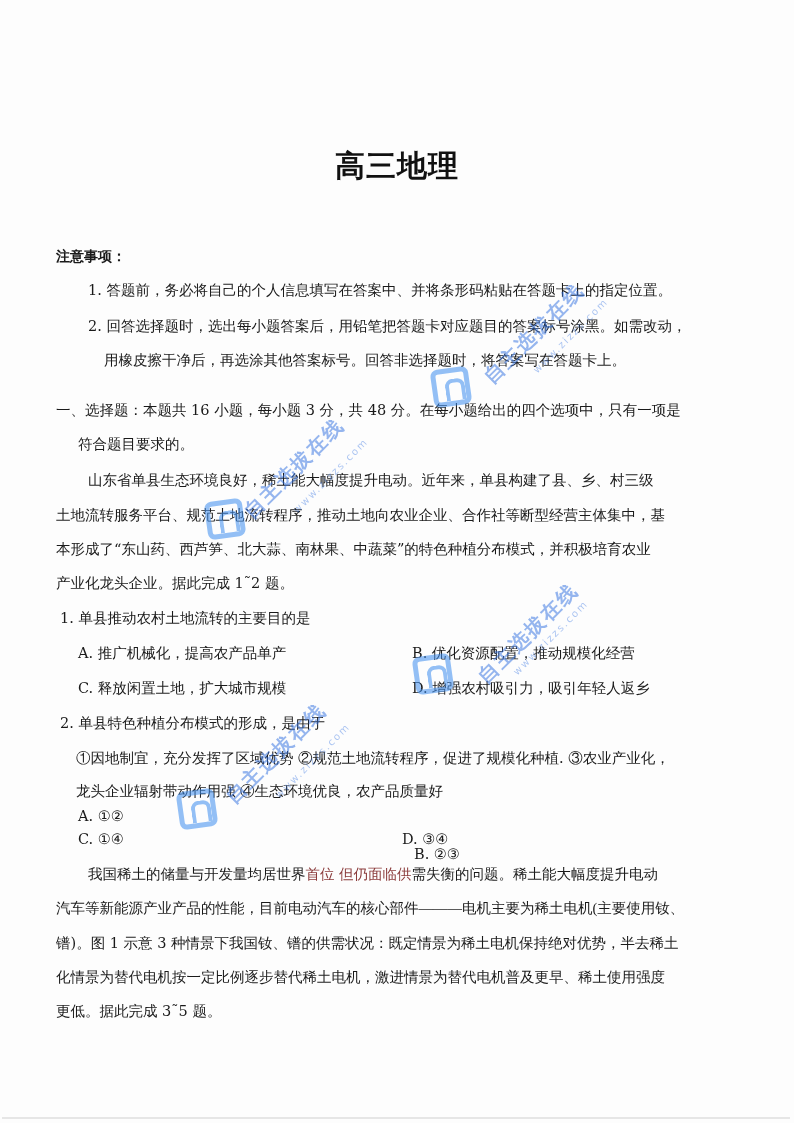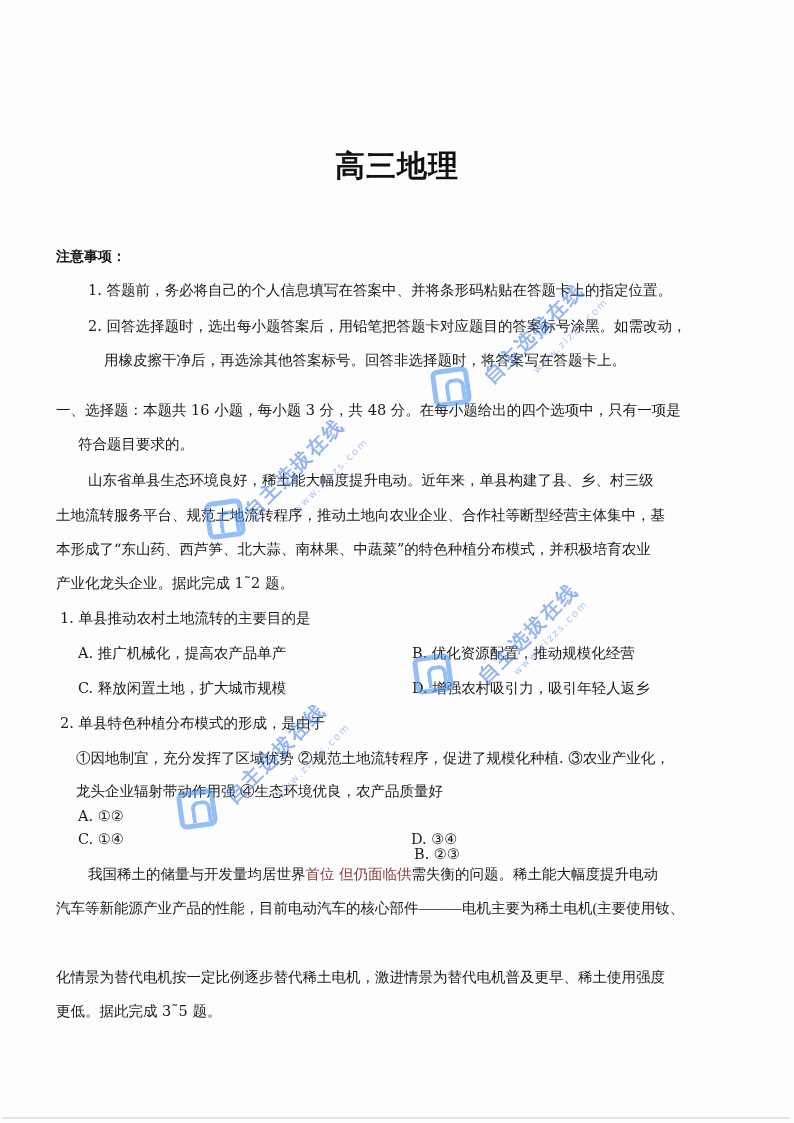--- a/index.html
+++ b/index.html
@@ -48,26 +48,27 @@
   <div class="line" style="left:412px; top:643px;">B. 优化资源配置，推动规模化经营</div>
   <div class="line" style="left:78px; top:678px;">C. 释放闲置土地，扩大城市规模</div>
   <div class="line" style="left:412px; top:678px;">D. 增强农村吸引力，吸引年轻人返乡</div>
 
   <div class="line" style="left:60px; top:713px;">2. 单县特色种植分布模式的形成，是由于</div>
   <div class="line" style="left:76px; top:748px;">①因地制宜，充分发挥了区域优势 ②规范土地流转程序，促进了规模化种植. ③农业产业化，</div>
   <div class="line" style="left:76px; top:781px;">龙头企业辐射带动作用强 ④生态环境优良，农产品质量好</div>
   <div class="line" style="left:78px; top:806px;">A. ①②</div>
   <div class="line" style="left:414px; top:844px;">B. ②③</div>
   <div class="line" style="left:78px; top:829px;">C. ①④</div>
-  <div class="line" style="left:411px; top:829px;">D. ③④</div>
+  <div class="line" style="left:402px; top:829px;">D. ③④</div>
 
   <div class="line" style="left:88px; top:864px;">
     <span>我国稀土的储量与开发量均居世界</span><span class="red">首位</span><span class="red">  但仍面临供</span><span>需失衡的问题。稀土能大幅度提升电动</span>
   </div>
   <div class="line" style="left:56px; top:898px;font-family:Liberation Serif, serif;">汽车等新能源产业产品的性能，目前电动汽车的核心部件———电机主要为稀土电机(主要使用钕、</div>
+  <div class="line" style="left:56px; top:933px;">镨)。图 1 示意 3 种情景下我国钕、镨的供需状况：既定情景为稀土电机保持绝对优势，半去稀土</div>
   <div class="line" style="left:56px; top:967px;">化情景为替代电机按一定比例逐步替代稀土电机，激进情景为替代电机普及更早、稀土使用强度</div>
   <div class="line" style="left:56px; top:1001px;">更低。据此完成 3˜5 题。</div>
 
   <div class="wm wm-logo" style="left:432px; top:368px;"></div>
   <div class="wm wm-text" style="left:468px; top:320px;">自主选拔在线</div>
   <div class="wm wm-url" style="left:520px; top:330px;">www.zizzs.com</div>
 
   <div class="wm wm-logo" style="left:206px; top:500px;"></div>
   <div class="wm wm-text" style="left:228px; top:455px;">自主选拔在线</div>
   <div class="wm wm-url" style="left:280px; top:470px;">www.zizzs.com</div>

